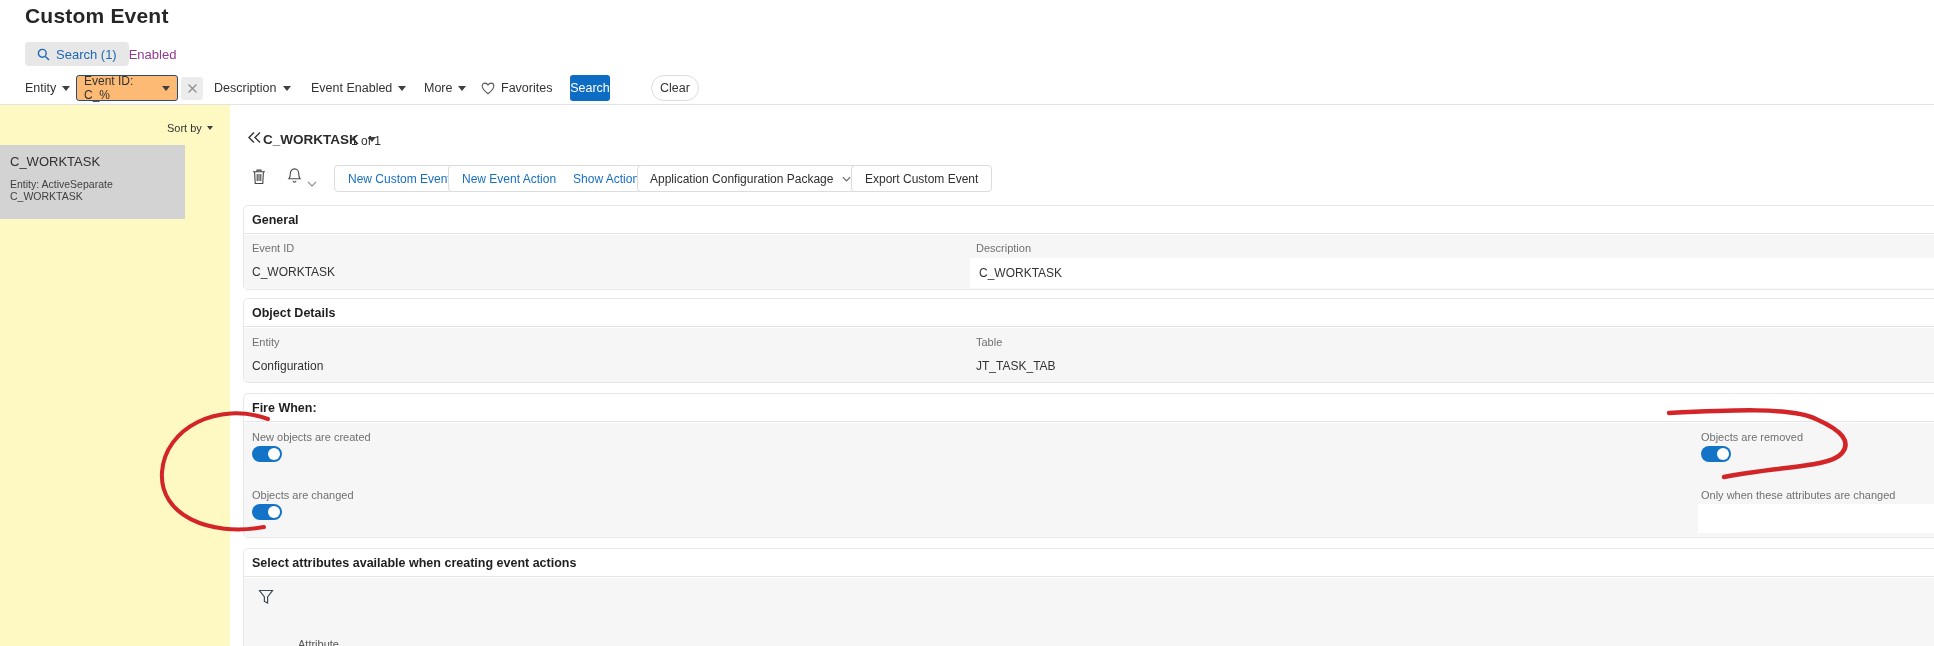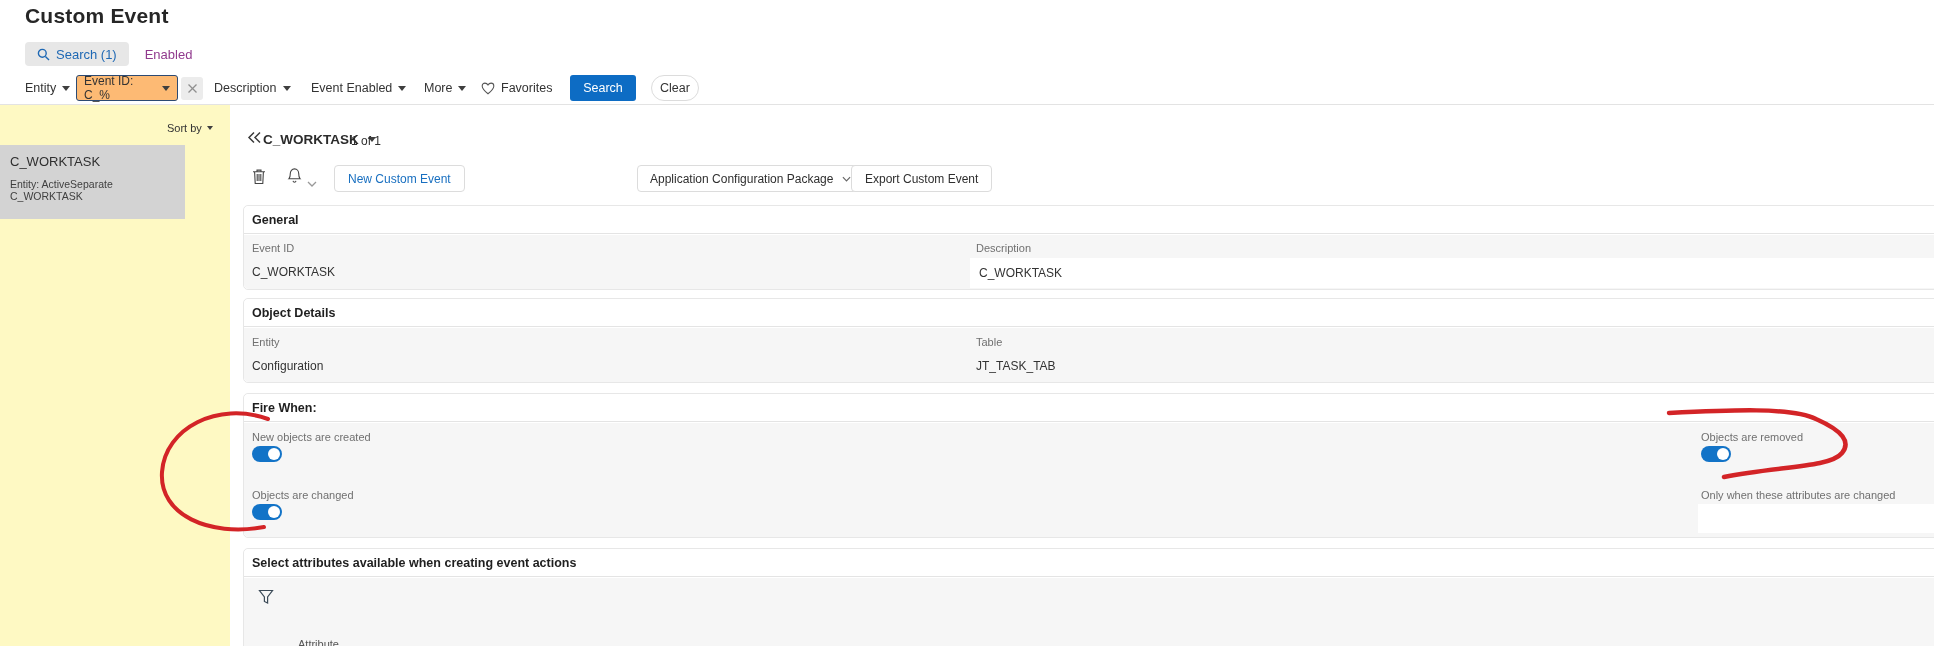--- a/index.html
+++ b/index.html
@@ -2,35 +2,35 @@
 <html><head>
 <meta charset="utf-8">
 <style>
   * { margin:0; padding:0; box-sizing:border-box; }
   html,body { width:1934px; height:646px; overflow:hidden; background:#fff;
               font-family:"Liberation Sans", sans-serif; color:#333; }
   .abs { position:absolute; }
 
   
   #page-title { position:absolute; left:25px; top:4px; font-size:21px; font-weight:700; color:#262626; letter-spacing:.2px; }
-  #tabs-row { position:absolute; left:25px; top:42px; height:24px; display:flex; align-items:center; gap:16px; }
+  #tabs-row { position:absolute; left:25px; top:42px; height:24px; display:flex; align-items:center; }
   .search-pill { display:flex; align-items:center; gap:6px; background:#e7e7e7; border-radius:4px;
                  height:24px; padding:0 12px; color:#1e68b4; font-size:13px; cursor:pointer; }
   .advanced-link { color:#913a8e; font-size:13px; cursor:pointer; }
 
   
   .filter-item { position:absolute; top:75px; height:26px; display:flex; align-items:center; gap:6px;
                  font-size:12.5px; color:#333; cursor:pointer; }
   .caret { width:0; height:0; border-left:4px solid transparent; border-right:4px solid transparent;
            border-top:5px solid #3f3f3f; display:inline-block; }
   .caret.sm { border-left-width:3.5px; border-right-width:3.5px; border-top-width:4.5px; }
   #filter-chip { left:76px; width:102px; border:1.5px solid #2c4a73; border-radius:3px; background:#fdba74;
                  justify-content:space-between; padding:0 7px; }
   #chip-clear { left:181px; width:22px; height:23px; top:77px; background:#ececec; border-radius:3px; justify-content:center; }
-  #btn-search { left:570px; width:66px; background:#0d6cc4; color:#fff; border:none; border-radius:3px;
+  #btn-search { left:570px; width:40px; background:#0d6cc4; color:#fff; border:none; border-radius:3px;
                 justify-content:center; font-size:12.5px; }
   #btn-clear { left:651px; width:48px; background:#fff; border:1px solid #dcdcdc; border-radius:13px; justify-content:center; }
   #header-divider { position:absolute; left:0; top:104px; width:1934px; height:1px; background:#e3e3e3; }
 
   
   #sidebar { position:absolute; left:0; top:105px; width:230px; height:541px; background:#fef9c3;padding-left:40px; }
   #sort-by { position:absolute; left:167px; top:17px; display:flex; align-items:center; gap:5px;
              font-size:11px; color:#333; cursor:pointer; }
   .side-item { position:absolute; left:0; top:40px; width:185px; height:74px; background:#d3d3d3;
                padding:9px 10px; cursor:pointer; }
@@ -168,20 +168,24 @@
   <div class="tool-icon" style="left:77px; top:68px">
     <svg width="10" height="6" viewBox="0 0 10 6">
       <path d="M1 1 L5 5 L9 1" fill="none" stroke="#999" stroke-width="1.3"></path>
     </svg>
   </div>
 
   <div class="pill" style="left:104px; padding:0 13px">
     <span class="blue">New Custom Event</span>
   </div>
 
+  <div class="pill" style="left:218px; padding:0 13px; gap:17px">
+    <span class="blue">New Event Action</span>
+    <span class="blue">Show Action</span>
+  </div>
 
   <div class="pill" style="left:407px; padding:0 12px; gap:9px">
     <span>Application Configuration Package</span>
     <svg width="9" height="6" viewBox="0 0 10 6">
       <path d="M1 1 L5 5 L9 1" fill="none" stroke="#666" stroke-width="1.3"></path>
     </svg>
   </div>
 
   <div class="pill" style="left:621px; padding:0 13px">
     <span>Export Custom Event</span>

